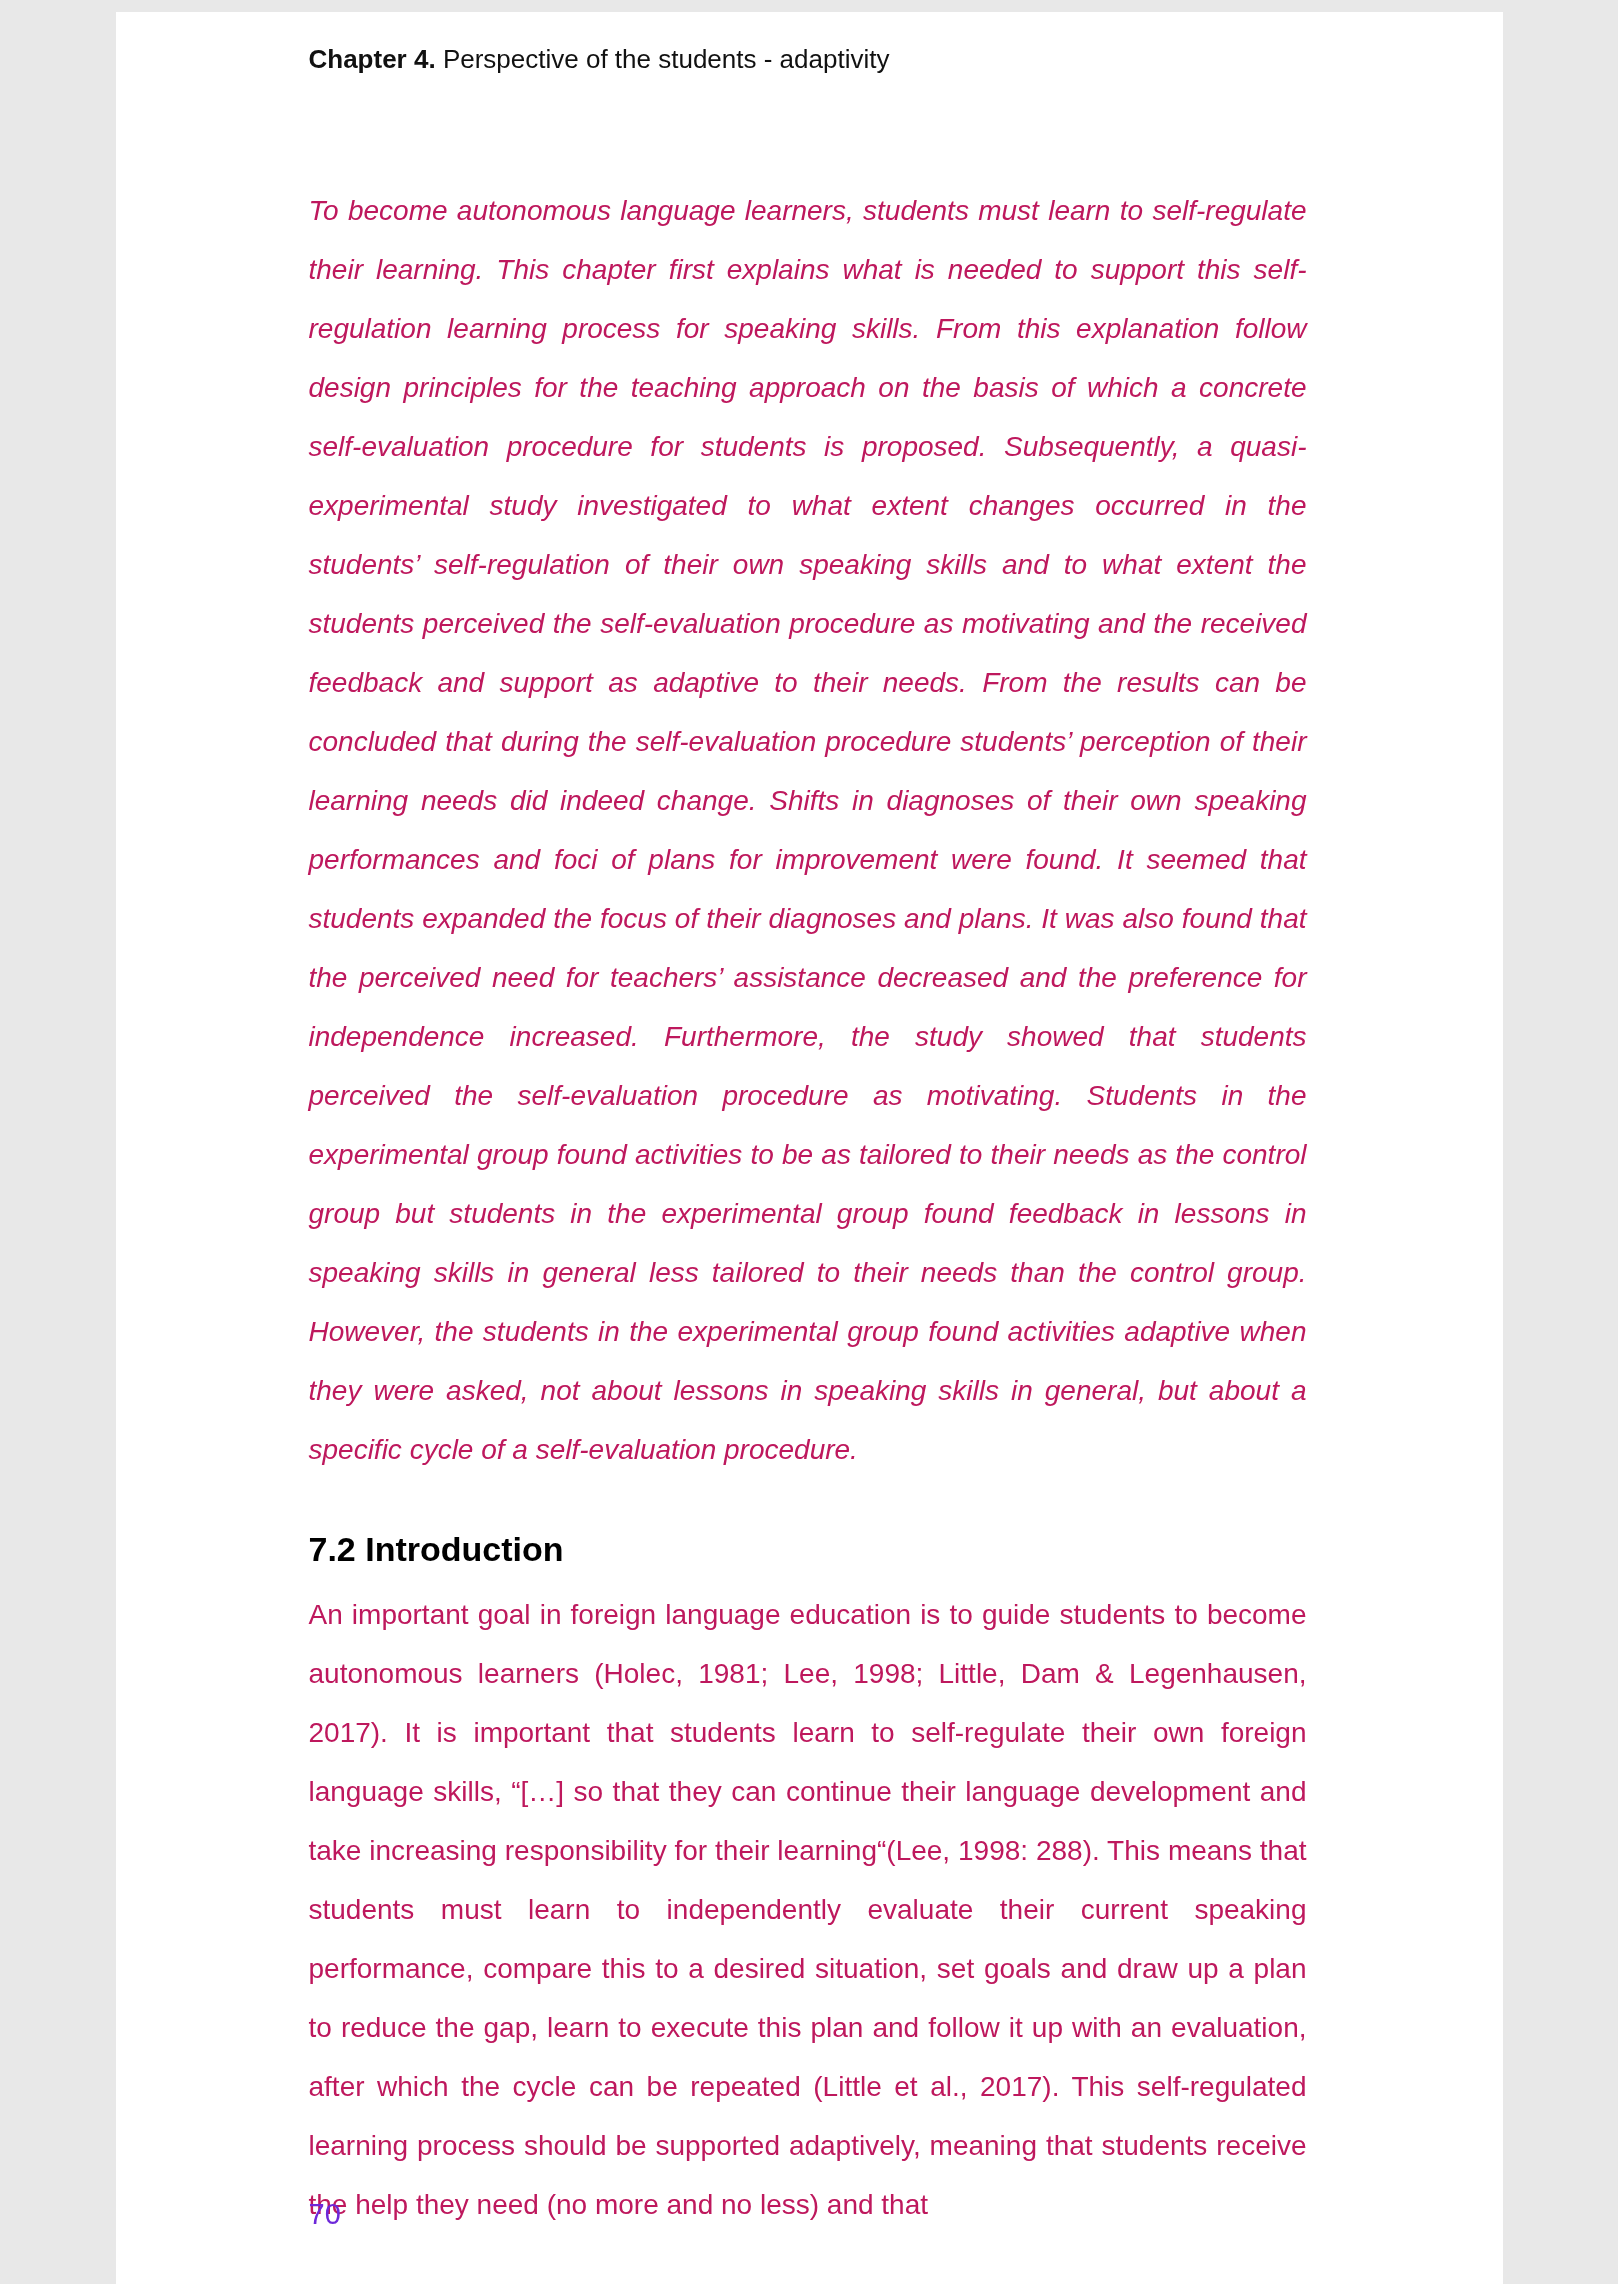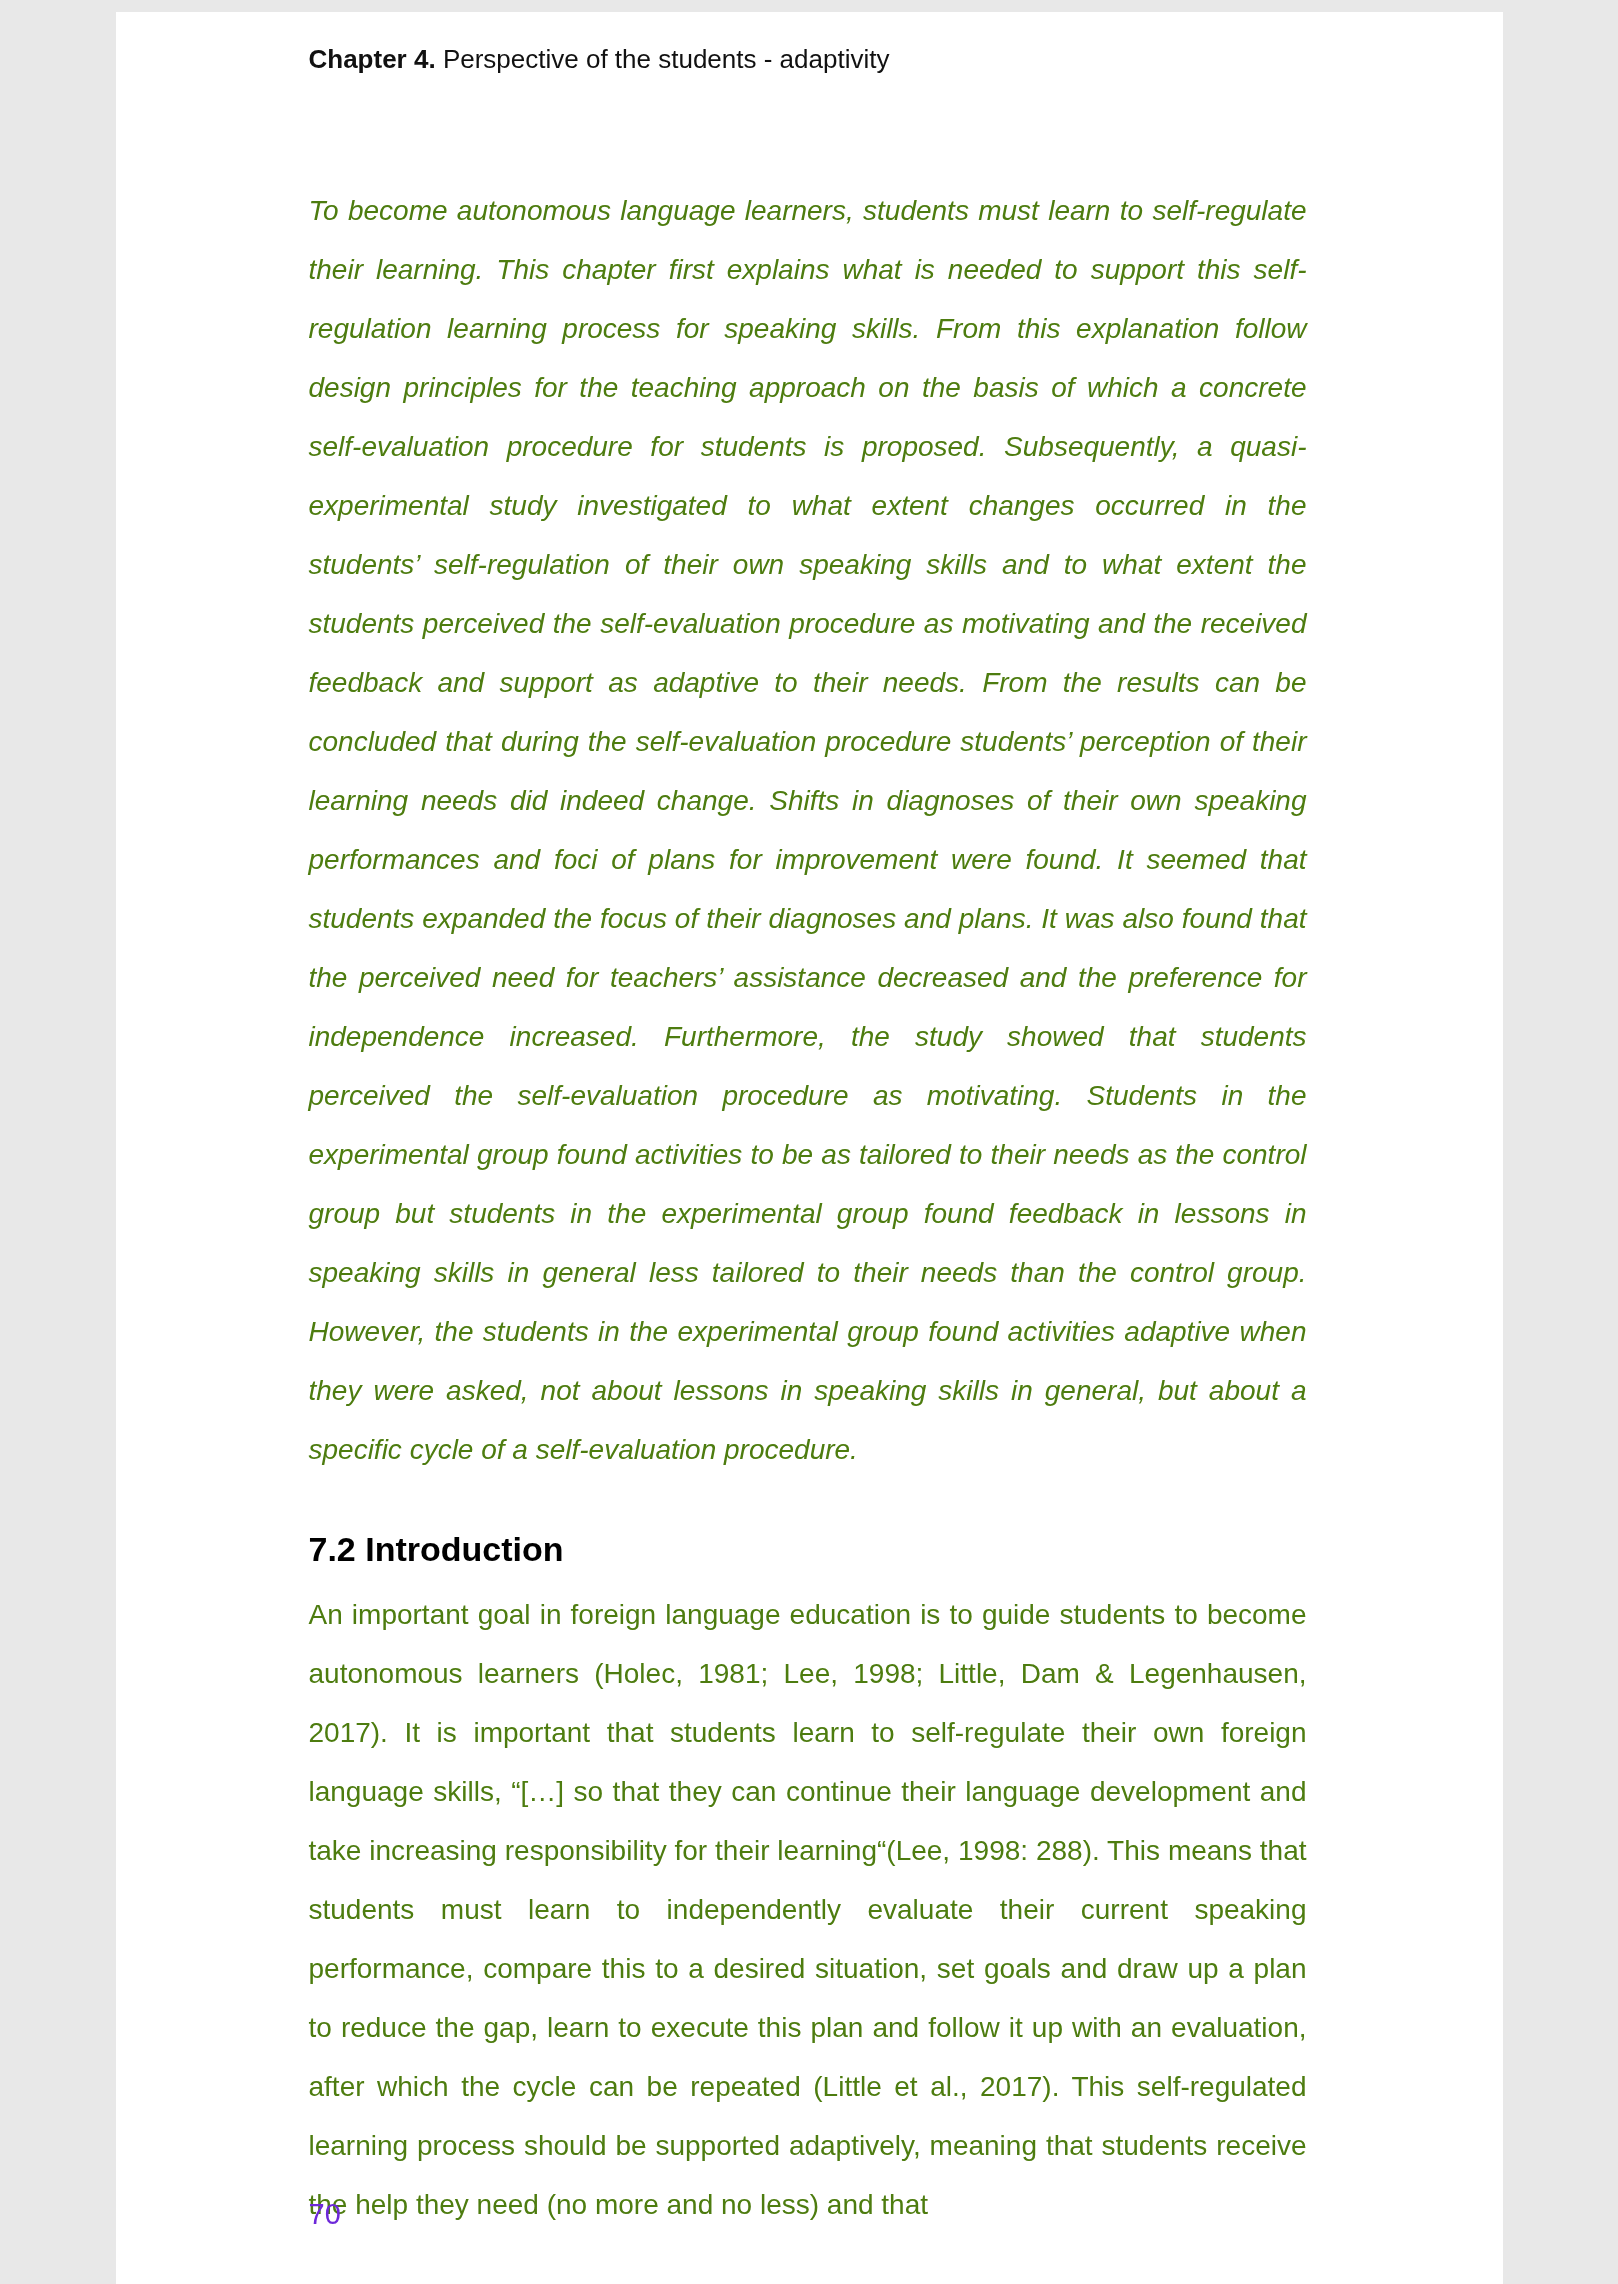--- a/index.html
+++ b/index.html
@@ -27,21 +27,21 @@
     font-weight: bold;
     color: #000000;
     line-height: 43px;
   }
   h1.section-heading { margin-bottom: 40px; }
   h2.section-heading { margin-top: 49px; margin-bottom: 13.7px; }
   p.body-text {
     font-size: 28px;
     line-height: 59px;
     text-align: justify;
-    color: #4d7c0f;
+    color: #be185d;
   }
   p.abstract {
     font-style: italic;
   }
   .page-number {
     position: absolute;
     left: 193px;
     top: 2186px;
     font-size: 29px;
     color: #6d28d9;

